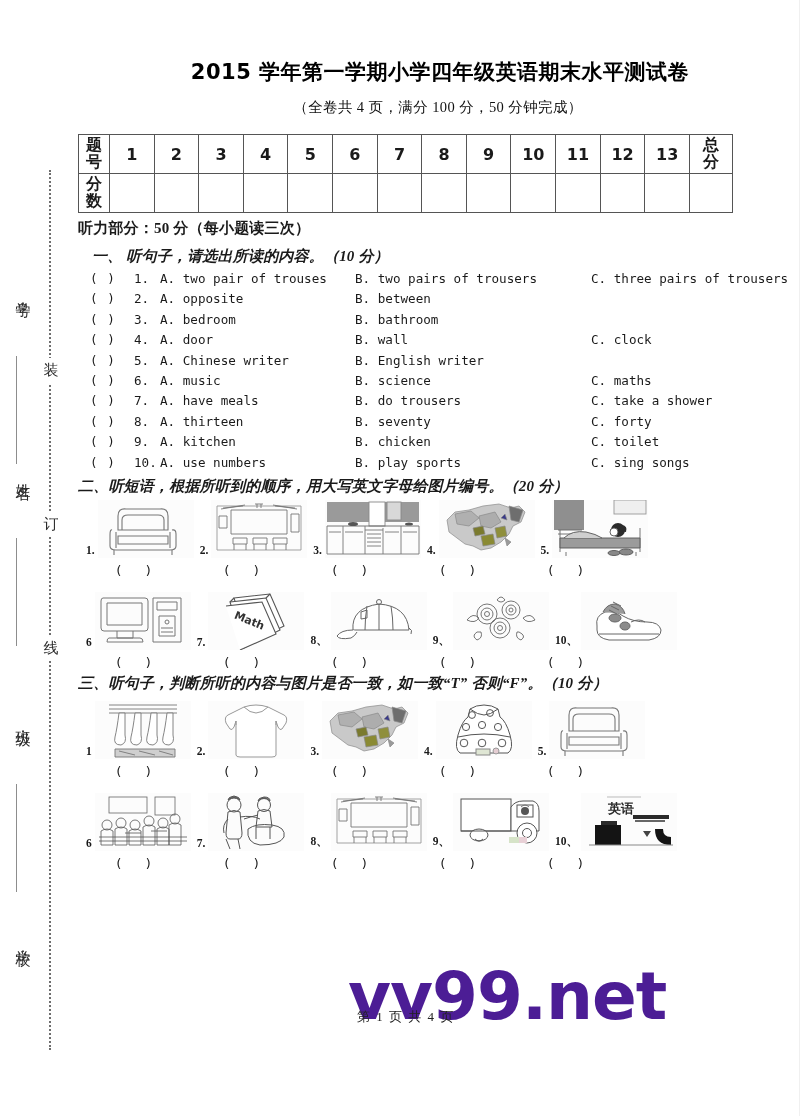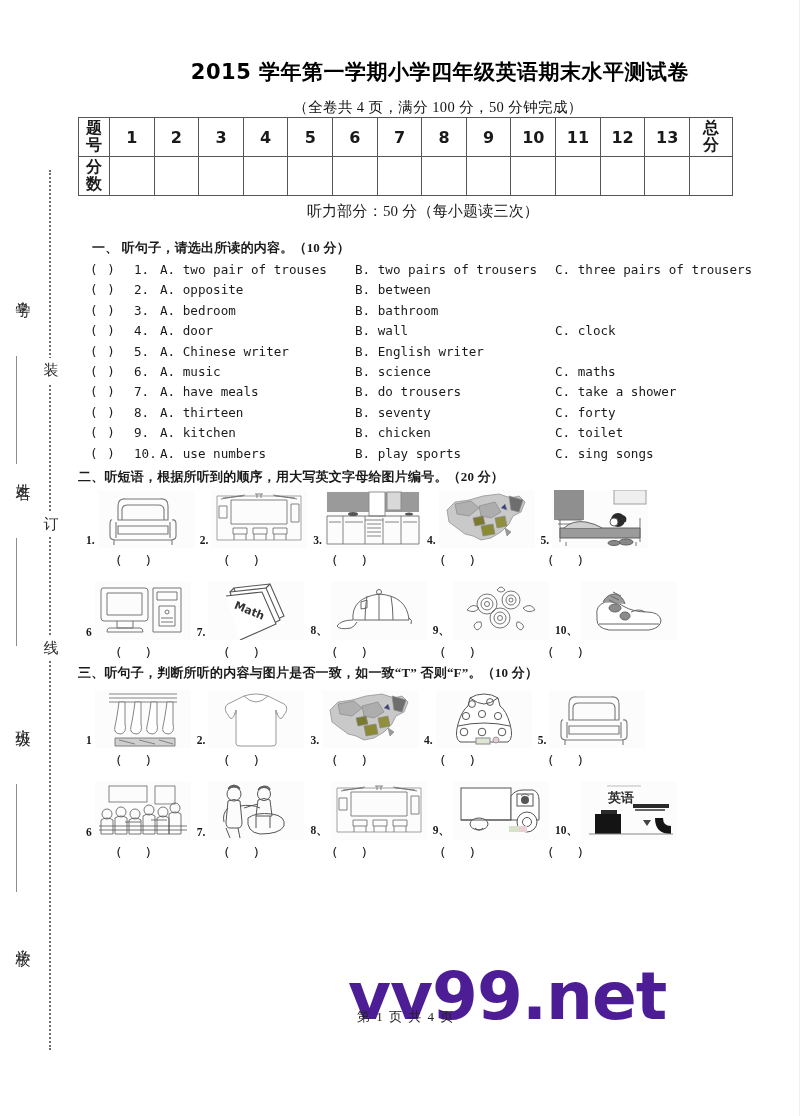--- a/index.html
+++ b/index.html
@@ -75,21 +75,21 @@
     font-weight: bold;
     font-size: 21px;
     text-align: center;
     letter-spacing: 0.5px;
     margin: 0 0 12px 34px;
     color: #000;
   }
   .paper-sub {
     font-size: 14.5px;
     text-align: center;
-    margin: 0 0 0 30px;
+    margin: 0 0 17px 30px;
     letter-spacing: 0.4px;
     color: #111;
   }
   
   table.score {
     border-collapse: collapse;
     width: 655px;
     margin: 0 0 0 0;
     table-layout: fixed;
   }
@@ -115,50 +115,50 @@
     width: 40px;
     font-size: 12.5px;
     font-family: "Liberation Serif", serif;
     font-weight: normal;
     line-height: 1.05;
   }
   td.totcol span { display: block; }
   
   .listening-head {
     font-size: 15px;
-    font-weight: normal;
-    margin: 6px 0 18px 0;
+    font-weight: bold;
+    margin: 6px 0 9px 0;
     letter-spacing: 0.2px;
-    text-align: center;
   }
   .sec-head {
-    font-size: 13px;
+    font-size: 15px;
     font-weight: bold;
     margin: 4px 0 3px 0;
     letter-spacing: 0.2px;
+    font-style: italic;
   }
   .sec-head.indent { padding-left: 14px; }
   
   .mc-list {
     margin: 2px 0 4px 0;
     font-family: "DejaVu Sans Mono", "Liberation Mono", monospace;
   }
   .mc-row {
     display: flex;
     align-items: baseline;
     font-size: 12.6px;
     line-height: 1.62;
     padding-left: 12px;
     white-space: nowrap;
   }
   .mc-paren { width: 44px; flex: 0 0 44px; letter-spacing: 1px; }
   .mc-num { width: 26px; flex: 0 0 26px; text-align: left; }
   .mc-opt-a { width: 195px; flex: 0 0 195px; }
   .mc-opt-b { width: 200px; flex: 0 0 200px; }
-  .mc-opt-c { flex: 1 1 auto; }
+  .mc-opt-c { flex: 1 1 auto; margin-left: 36px; }
   
   .pic-row {
     display: flex;
     align-items: flex-end;
     margin: 4px 0 0 0;
     padding-left: 8px;
   }
   .pic-cell {
     display: flex;
     align-items: flex-end;

